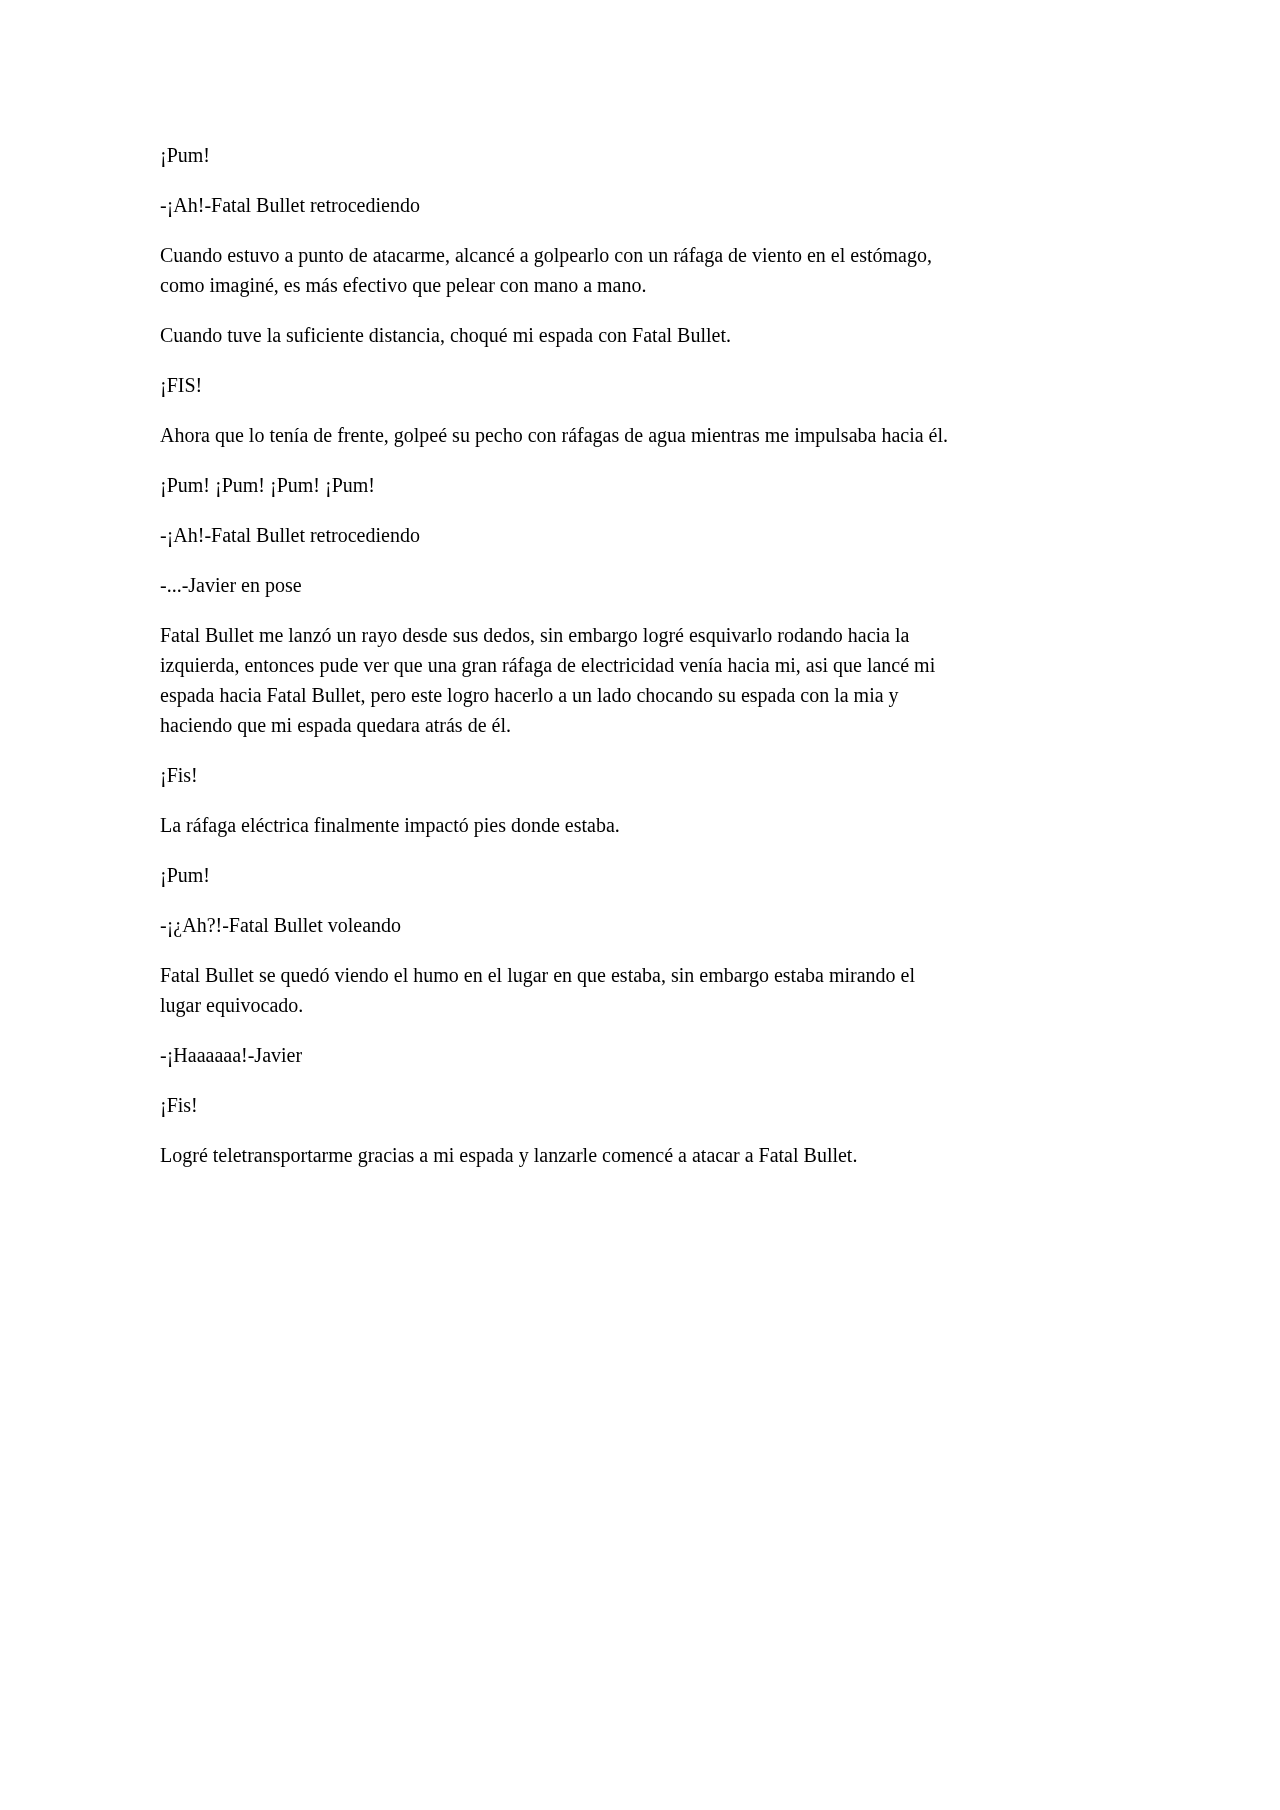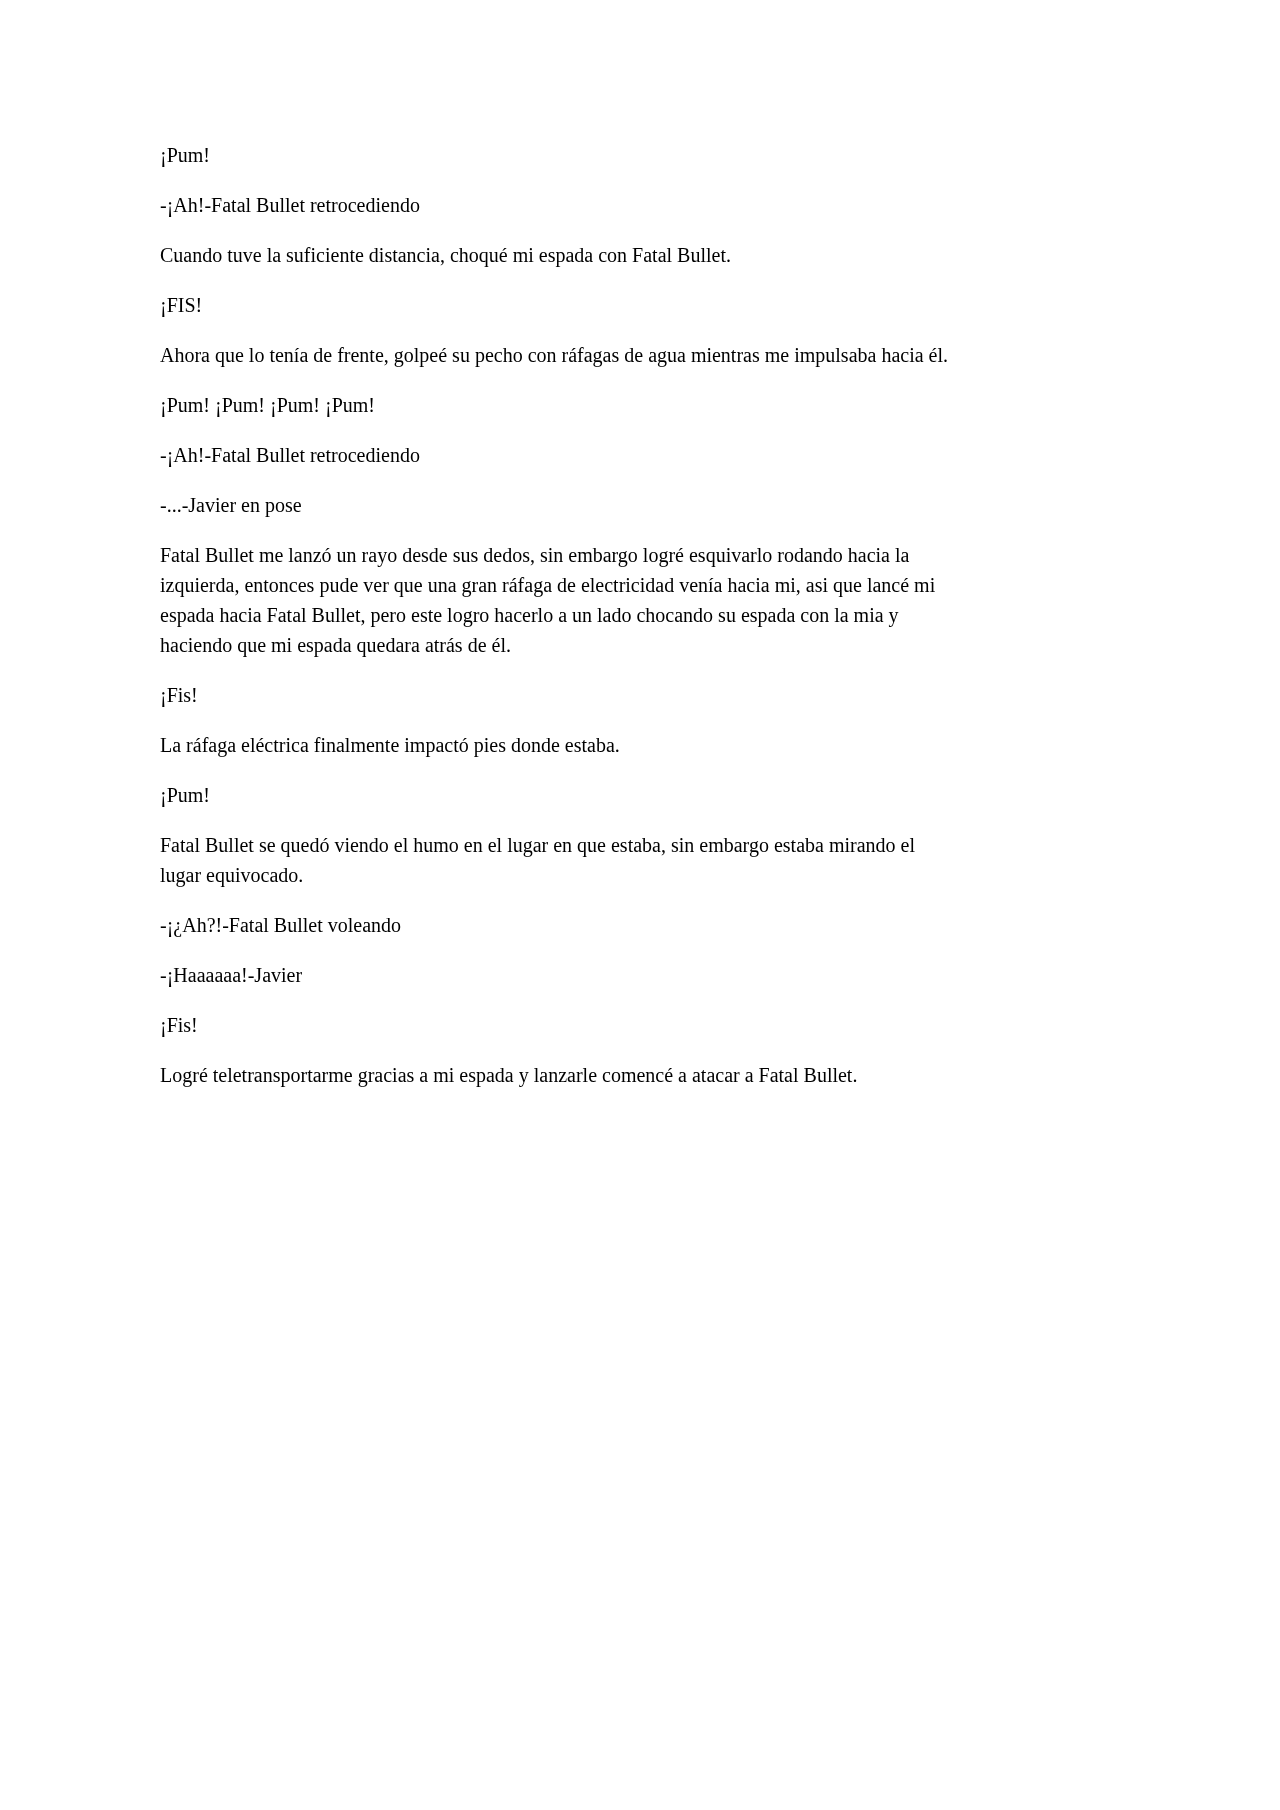--- a/index.html
+++ b/index.html
@@ -32,29 +32,30 @@
   .text-block p:last-child { margin-bottom: 0; }
 </style>
 </head>
 <body>
 
 <div class="page">
   <div class="text-block">
 
   <p>¡Pum!</p>
       <p>-¡Ah!-Fatal Bullet retrocediendo</p>
+      <p>Cuando estuvo a punto de atacarme, alcancé a golpearlo con un ráfaga de viento en el estómago, como imaginé, es más efectivo que pelear con mano a mano.</p>
       <p>Cuando tuve la suficiente distancia, choqué mi espada con Fatal Bullet.</p>
       <p>¡FIS!</p>
       <p>Ahora que lo tenía de frente, golpeé su pecho con ráfagas de agua mientras me impulsaba hacia él.</p>
       <p>¡Pum! ¡Pum! ¡Pum! ¡Pum!</p>
       <p>-¡Ah!-Fatal Bullet retrocediendo</p>
       <p>-...-Javier en pose</p>
       <p>Fatal Bullet me lanzó un rayo desde sus dedos, sin embargo logré esquivarlo rodando hacia la izquierda, entonces pude ver que una gran ráfaga de electricidad venía hacia mi, asi que lancé mi espada hacia Fatal Bullet, pero este logro hacerlo a un lado chocando su espada con la mia y haciendo que mi espada quedara atrás de él.</p>
       <p>¡Fis!</p>
       <p>La ráfaga eléctrica finalmente impactó pies donde estaba.</p>
       <p>¡Pum!</p>
+      <p>-¡¿Ah?!-Fatal Bullet voleando</p>
       <p>Fatal Bullet se quedó viendo el humo en el lugar en que estaba, sin embargo estaba mirando el lugar equivocado.</p>
-      <p>-¡¿Ah?!-Fatal Bullet voleando</p>
       <p>-¡Haaaaaa!-Javier</p>
       <p>¡Fis!</p>
       <p>Logré teletransportarme gracias a mi espada y lanzarle comencé a atacar a Fatal Bullet.</p>
     </div>
 </div>
 
 </body></html>

